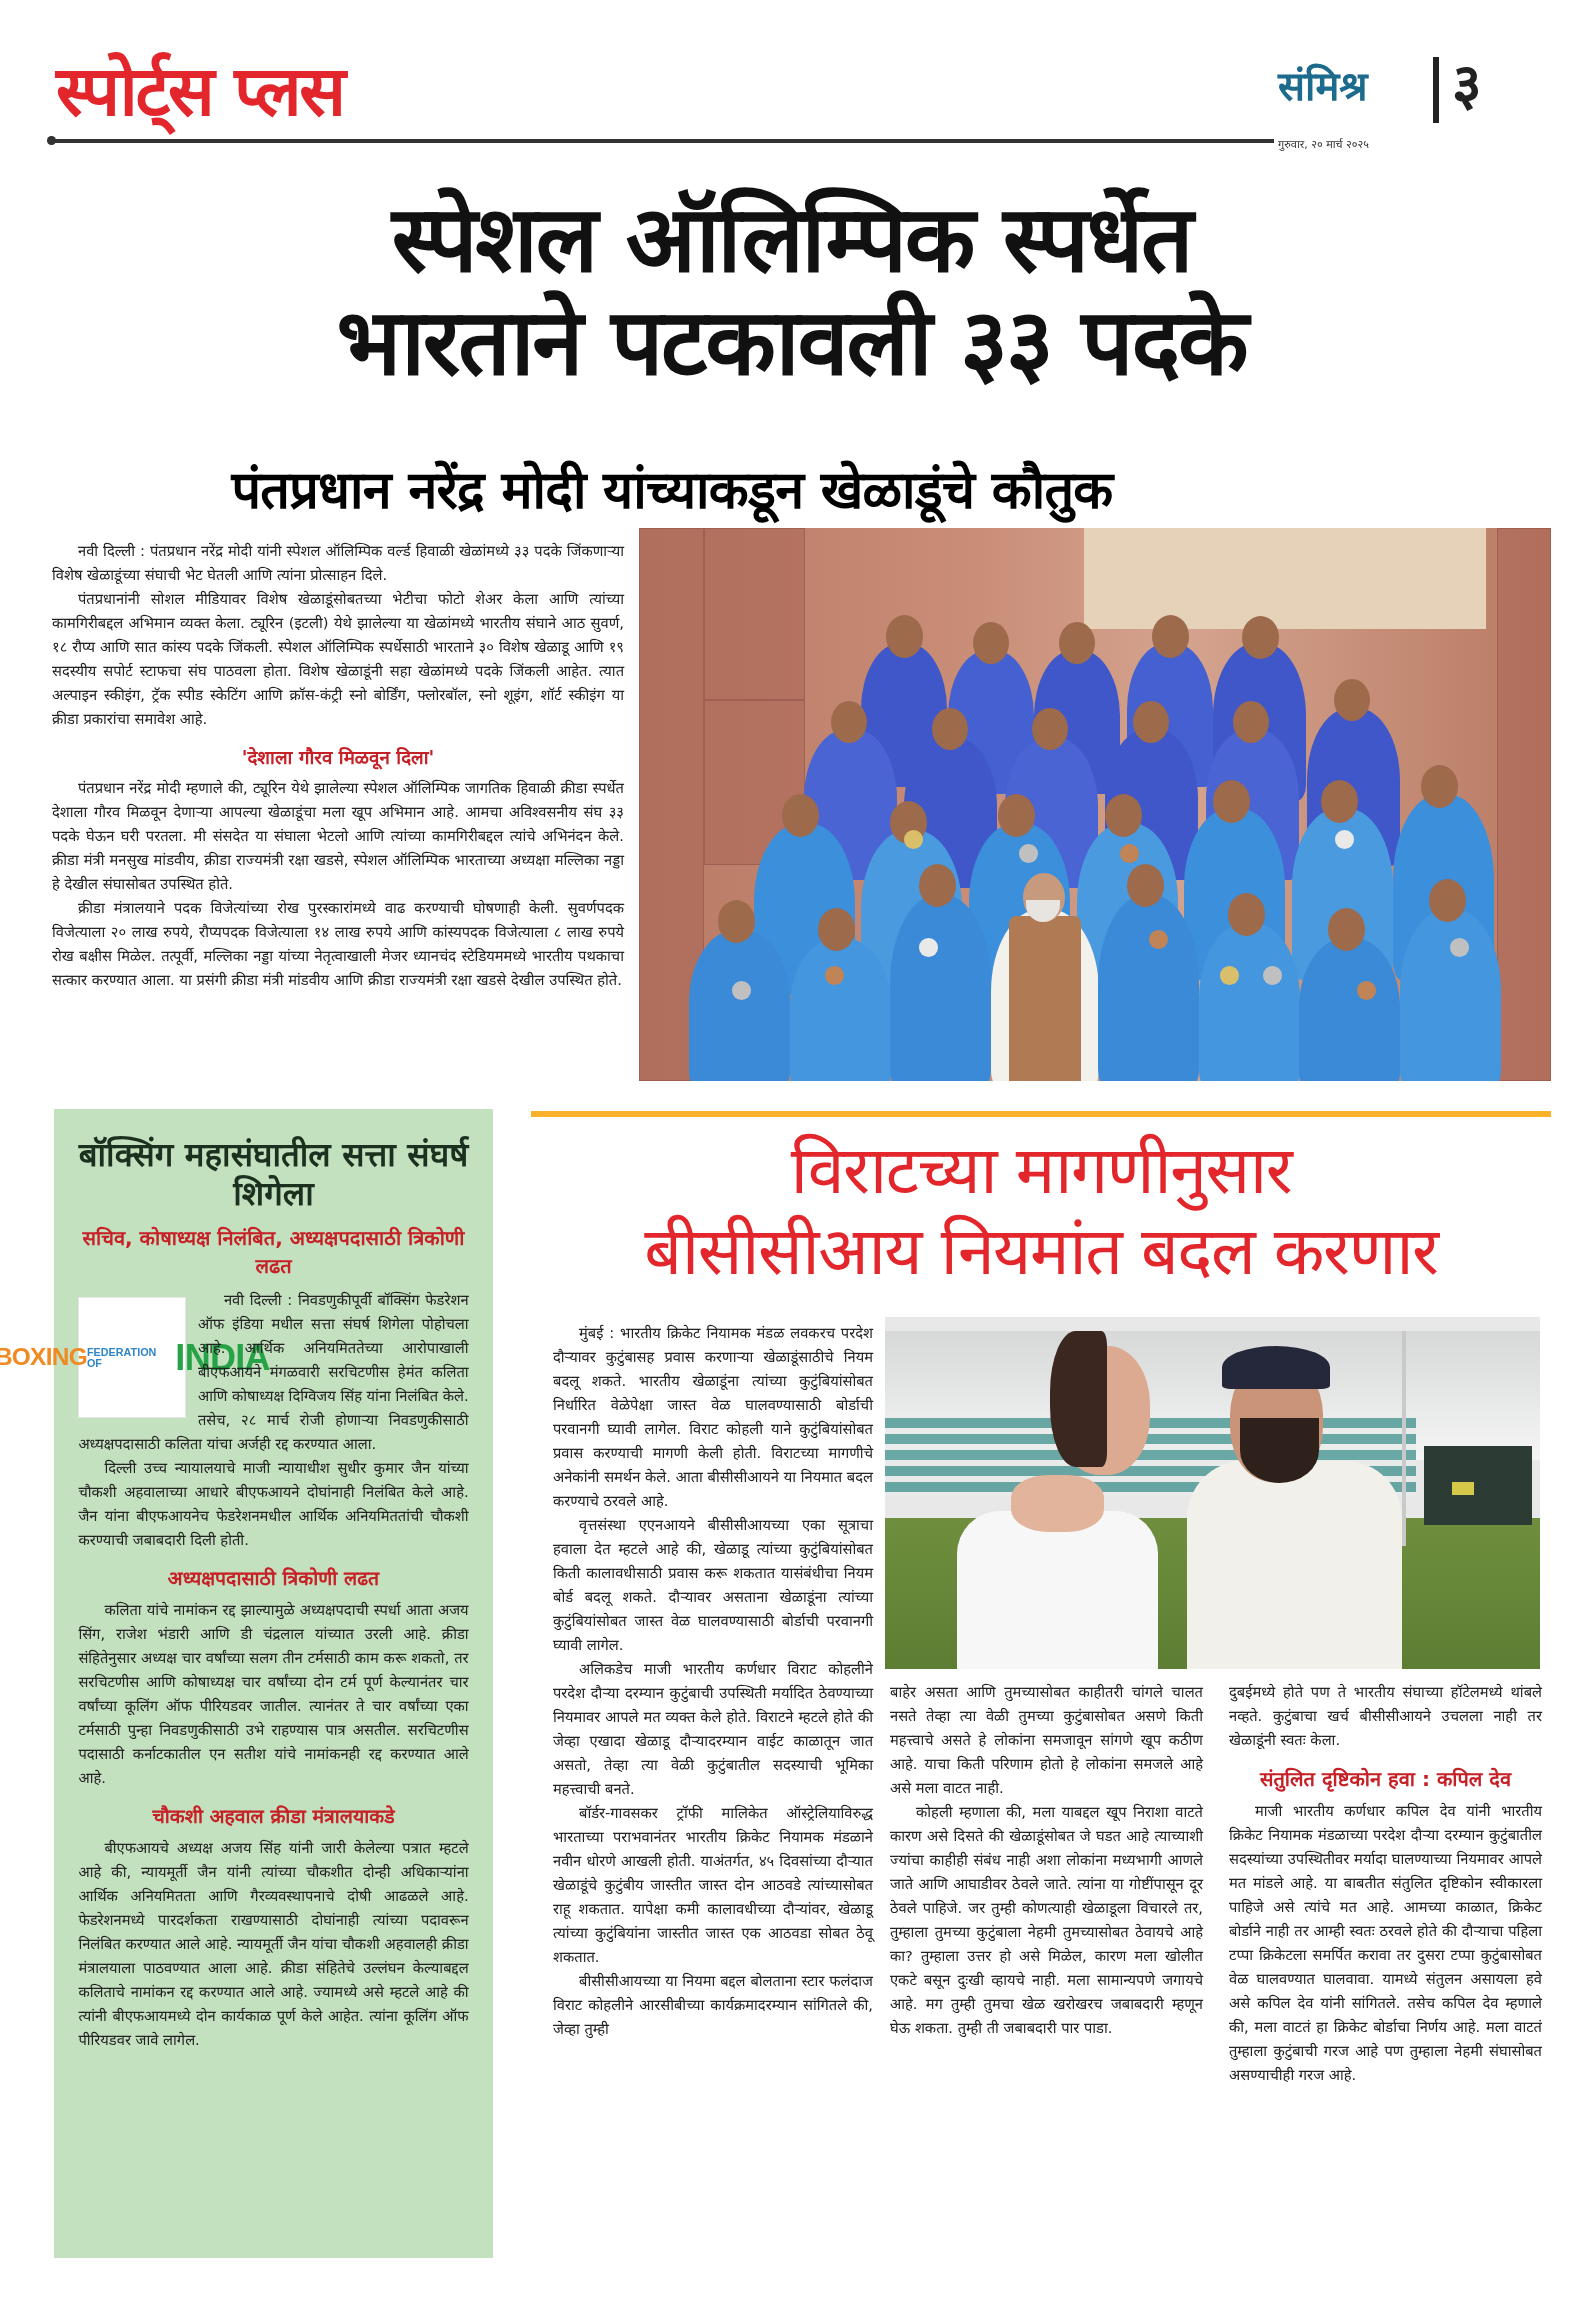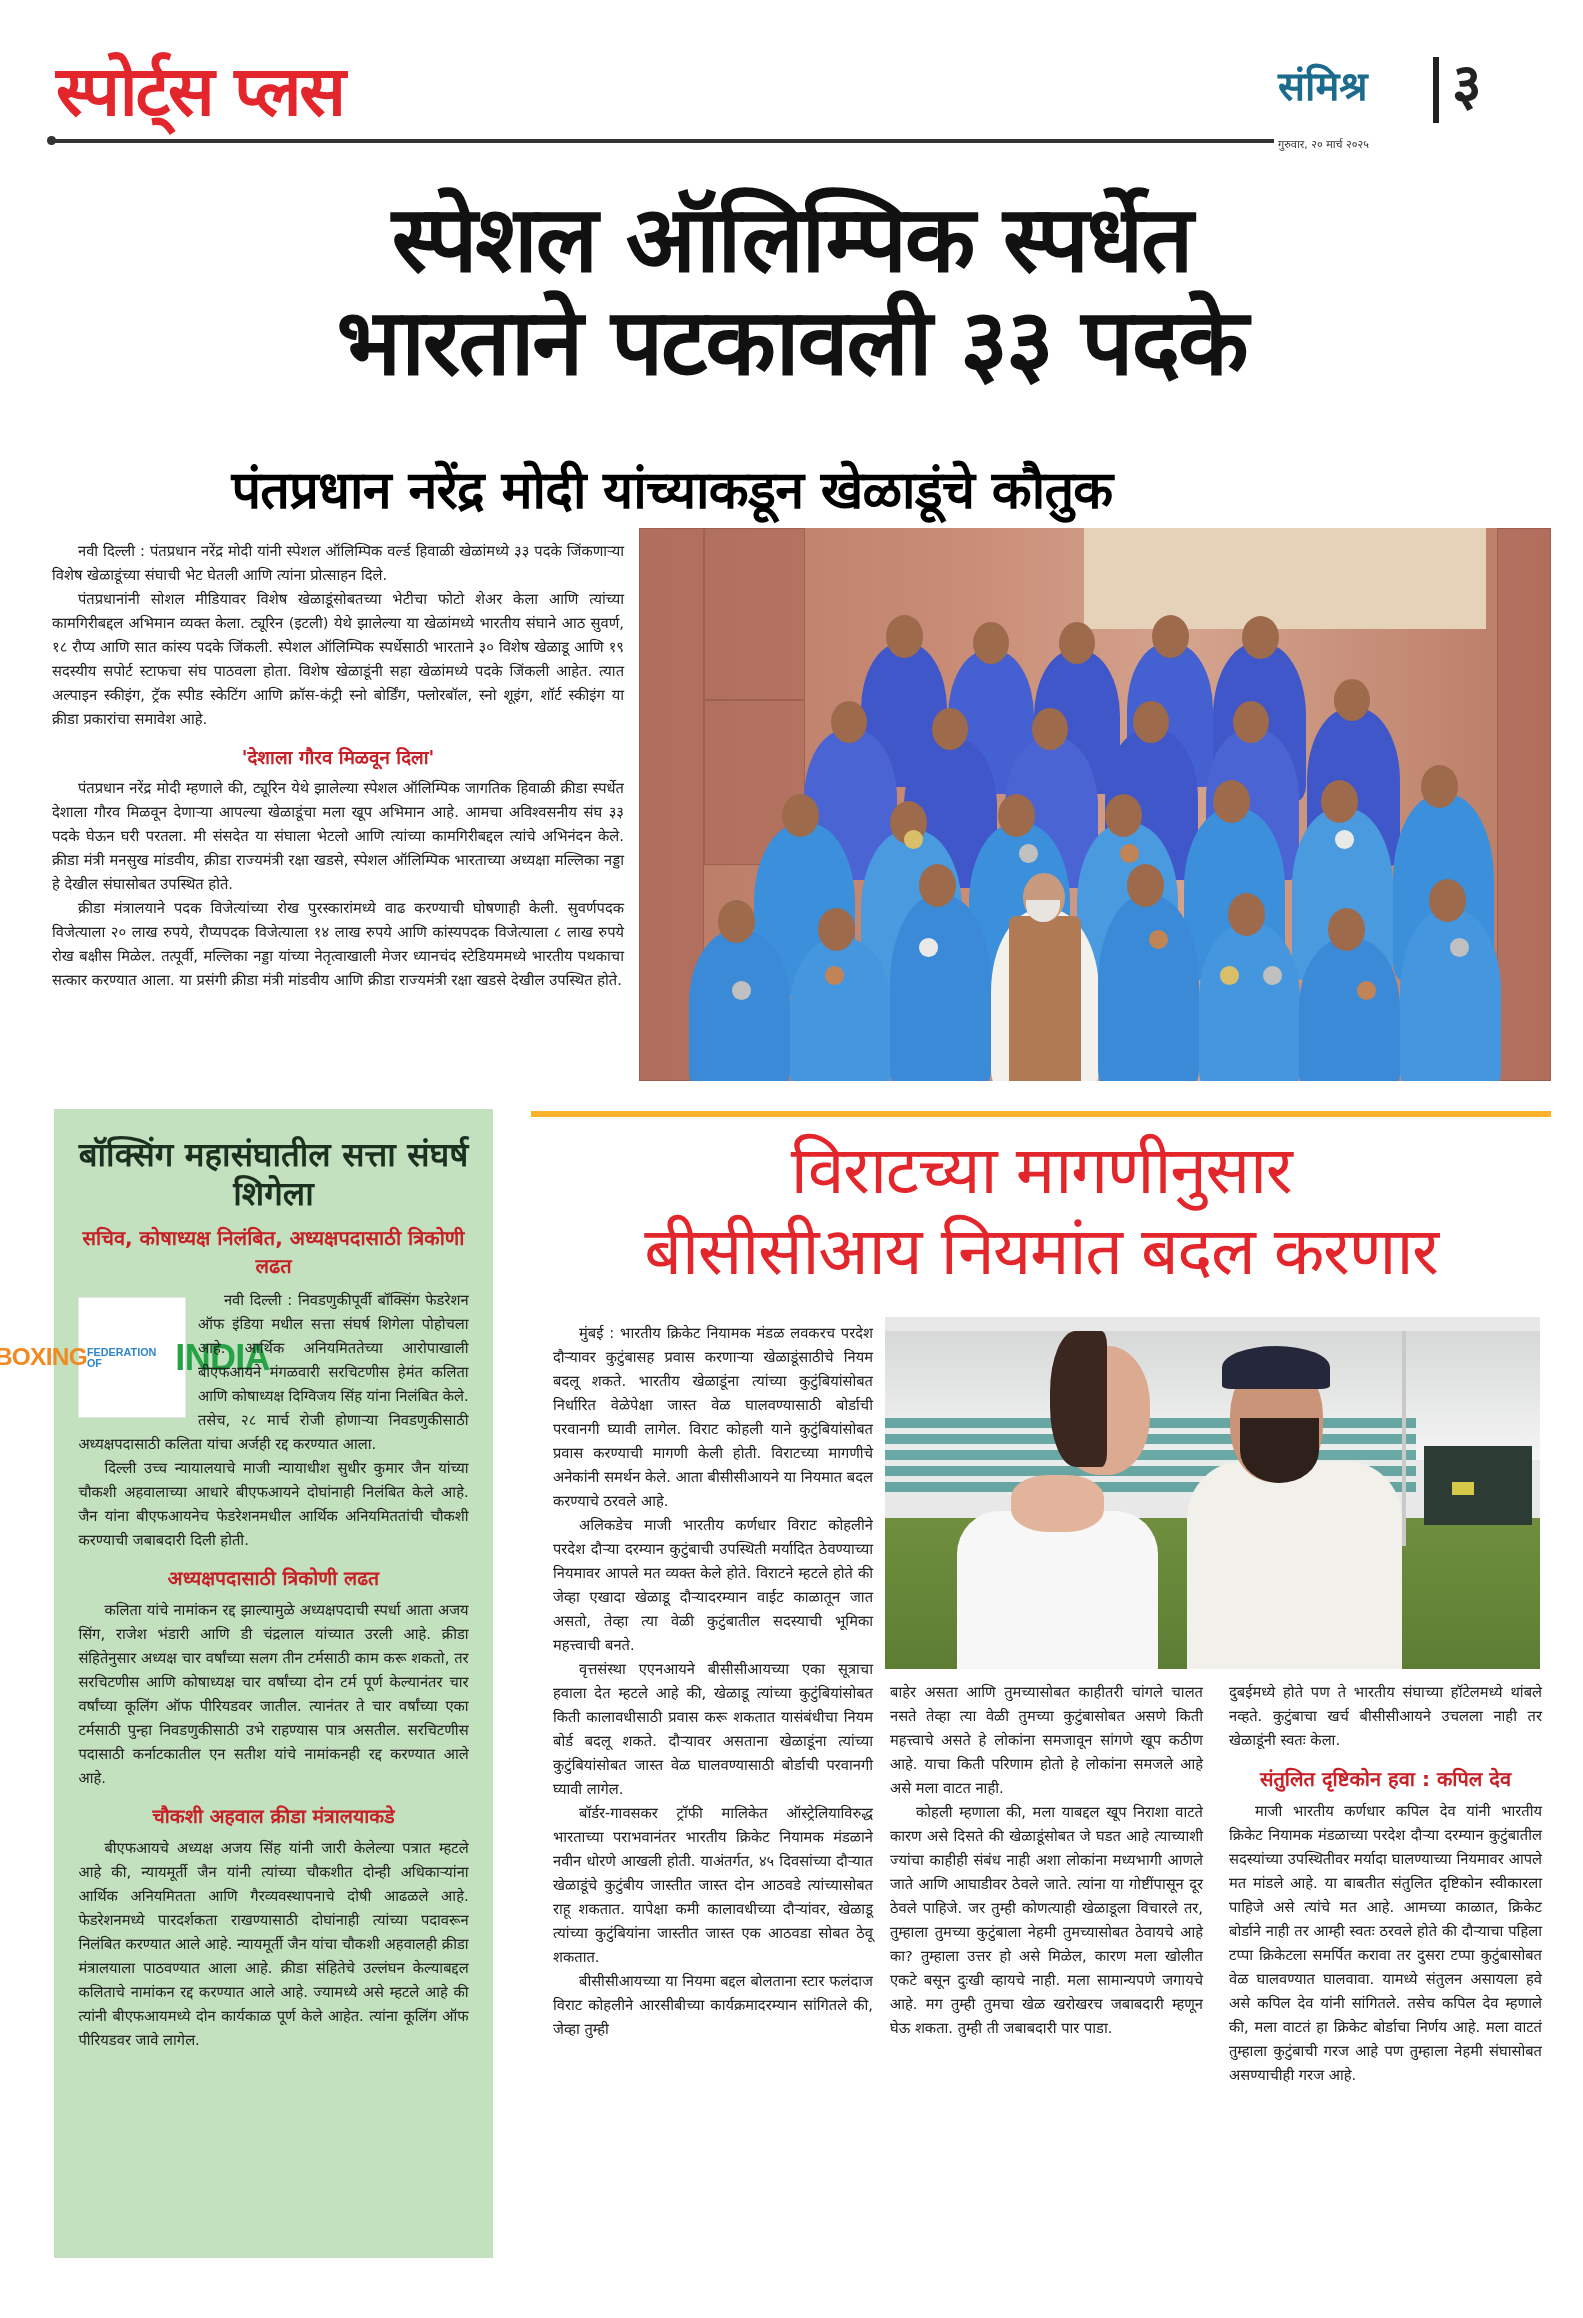--- a/index.html
+++ b/index.html
@@ -181,22 +181,22 @@
 </div>
 
 <div class="abs orange-rule"></div>
 <div class="abs kohli-headline">
   <div>विराटच्या मागणीनुसार</div>
   <div>बीसीसीआय नियमांत बदल करणार</div>
 </div>
 
 <div class="abs col kcol1">
   <p class="body-p">मुंबई : भारतीय क्रिकेट नियामक मंडळ लवकरच परदेश दौऱ्यावर कुटुंबासह प्रवास करणाऱ्या खेळाडूंसाठीचे नियम बदलू शकते. भारतीय खेळाडूंना त्यांच्या कुटुंबियांसोबत निर्धारित वेळेपेक्षा जास्त वेळ घालवण्यासाठी बोर्डाची परवानगी घ्यावी लागेल. विराट कोहली याने कुटुंबियांसोबत प्रवास करण्याची मागणी केली होती. विराटच्या मागणीचे अनेकांनी समर्थन केले. आता बीसीसीआयने या नियमात बदल करण्याचे ठरवले आहे.</p>
+  <p class="body-p">वृत्तसंस्था एएनआयने बीसीसीआयच्या एका सूत्राचा हवाला देत म्हटले आहे की, खेळाडू त्यांच्या कुटुंबियांसोबत किती कालावधीसाठी प्रवास करू शकतात यासंबंधीचा नियम बोर्ड बदलू शकते. दौऱ्यावर असताना खेळाडूंना त्यांच्या कुटुंबियांसोबत जास्त वेळ घालवण्यासाठी बोर्डाची परवानगी घ्यावी लागेल.</p>
   <p class="body-p">अलिकडेच माजी भारतीय कर्णधार विराट कोहलीने परदेश दौऱ्या दरम्यान कुटुंबाची उपस्थिती मर्यादित ठेवण्याच्या नियमावर आपले मत व्यक्त केले होते. विराटने म्हटले होते की जेव्हा एखादा खेळाडू दौऱ्यादरम्यान वाईट काळातून जात असतो, तेव्हा त्या वेळी कुटुंबातील सदस्याची भूमिका महत्त्वाची बनते.</p>
-  <p class="body-p">वृत्तसंस्था एएनआयने बीसीसीआयच्या एका सूत्राचा हवाला देत म्हटले आहे की, खेळाडू त्यांच्या कुटुंबियांसोबत किती कालावधीसाठी प्रवास करू शकतात यासंबंधीचा नियम बोर्ड बदलू शकते. दौऱ्यावर असताना खेळाडूंना त्यांच्या कुटुंबियांसोबत जास्त वेळ घालवण्यासाठी बोर्डाची परवानगी घ्यावी लागेल.</p>
   <p class="body-p">बॉर्डर-गावसकर ट्रॉफी मालिकेत ऑस्ट्रेलियाविरुद्ध भारताच्या पराभवानंतर भारतीय क्रिकेट नियामक मंडळाने नवीन धोरणे आखली होती. याअंतर्गत, ४५ दिवसांच्या दौऱ्यात खेळाडूंचे कुटुंबीय जास्तीत जास्त दोन आठवडे त्यांच्यासोबत राहू शकतात. यापेक्षा कमी कालावधीच्या दौऱ्यांवर, खेळाडू त्यांच्या कुटुंबियांना जास्तीत जास्त एक आठवडा सोबत ठेवू शकतात.</p>
   <p class="body-p">बीसीसीआयच्या या नियमा बद्दल बोलताना स्टार फलंदाज विराट कोहलीने आरसीबीच्या कार्यक्रमादरम्यान सांगितले की, जेव्हा तुम्ही</p>
 </div>
 
 <div class="abs kohli-photo" title="Virat Kohli and Anushka Sharma at a cricket ground">
   <div style="position:absolute;left:0;top:14.4px;width:655px;height:129px;background:linear-gradient(180deg,#d6d9d8,#f5f5f5);"></div>
   <div style="position:absolute;left:0;top:101px;width:531px;height:79px;background:repeating-linear-gradient(180deg,#3b8f8a 0 10px,#e8ecea 10px 16px);opacity:0.75;"></div>
   <div style="position:absolute;left:0;top:201px;width:655px;height:151px;background:linear-gradient(180deg,#6f8f3e,#5d7d33);"></div>
   <div style="position:absolute;left:539px;top:129px;width:108px;height:79px;background:#2d3b35;"></div>
   <div style="position:absolute;left:567px;top:165px;width:21.5px;height:13px;background:#d6c94a;"></div>

